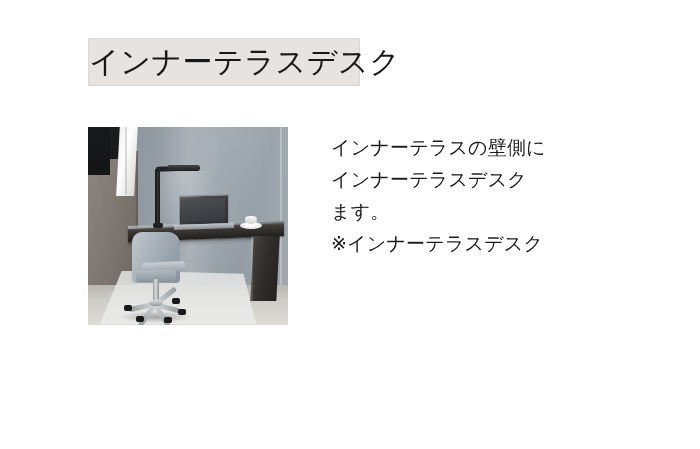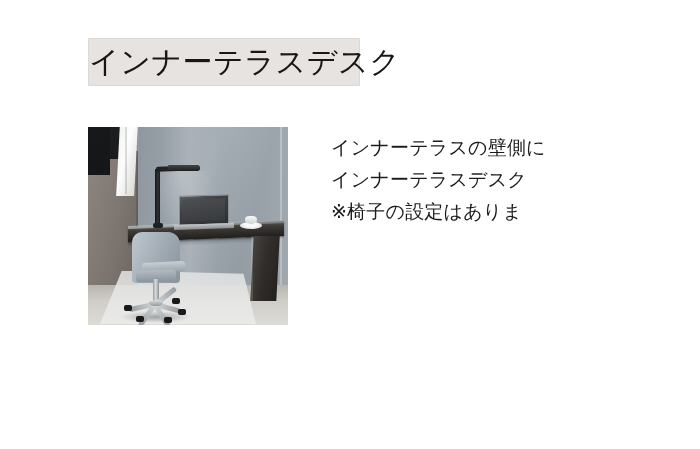--- a/index.html
+++ b/index.html
@@ -404,14 +404,15 @@
     <div class="caster c4"></div>
     <div class="caster c5"></div>
 
     <div class="photo-overlay"></div>
   </div>
 </figure>
 
 <div class="description">
   <p>インナーテラスの壁側に</p>
   <p>インナーテラスデスク</p>
-  <p>※椅子の設定はありま</p>
+  <p>ます。</p>
+  <p>※インナーテラスデスク</p>
 </div>
 
 </body></html>

